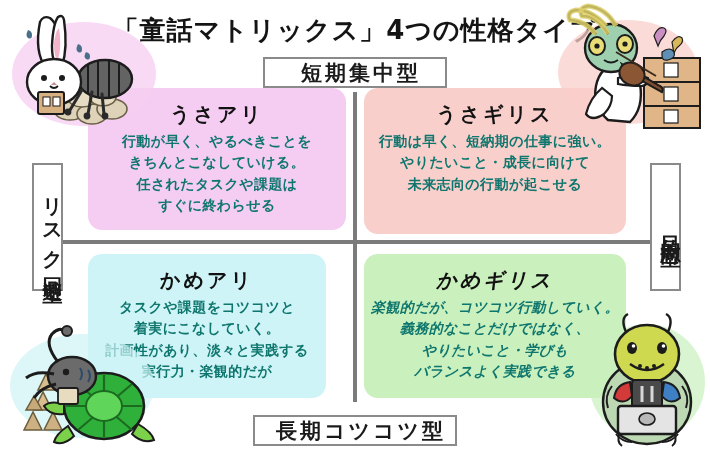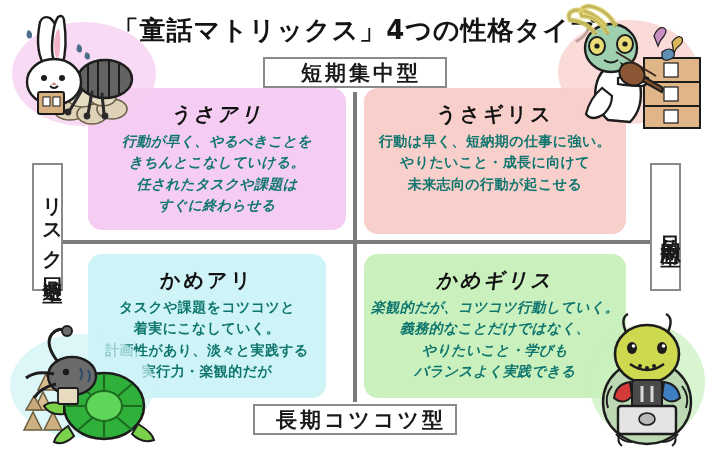--- a/index.html
+++ b/index.html
@@ -39,40 +39,40 @@
     display:flex;align-items:center;justify-content:center;
     box-sizing:border-box;
     z-index:6;
     padding-left:12px;
   }
   .lbl-h{
     font-size:21px;letter-spacing:3px;
     height:31px;
   }
   .lbl-top{left:263px;top:57px;width:184px;}
-  .lbl-bottom{left:253px;top:404px;width:204px;}
+  .lbl-bottom{left:253px;top:415px;width:204px;}
   .lbl-v{
     writing-mode:vertical-rl;
     font-size:20px;letter-spacing:3px;
     width:31px;
     text-orientation:upright;
   }
   .lbl-left{left:32px;top:163px;height:128px;}
   .lbl-right{left:650px;top:163px;height:128px;}
 
   
   .quad{
     position:absolute;
     border-radius:14px;
     box-sizing:border-box;
     z-index:2;
     text-align:center;
     padding-top:8px;
   }
-  .q-tl{left:88px;top:88px;width:258px;width:258px;height:142px;background:#f6cdf2;font-style:italic;}
+  .q-tl{left:88px;top:88px;width:258px;width:258px;height:142px;background:#f6cdf2;}
   .q-tr{left:364px;top:88px;width:262px;height:146px;background:#f9cfcb;}
   .q-bl{left:88px;top:254px;width:238px;height:144px;background:#cef4f7;}
   .q-br{left:364px;top:254px;width:262px;height:144px;background:#c9f0bd;font-style:italic;}
 
   .q-title{
     font-size:20px;font-weight:bold;color:#121212;
     letter-spacing:3px;line-height:1.2;
     margin-top:6px;margin-bottom:5px;
   }
   .q-body{

